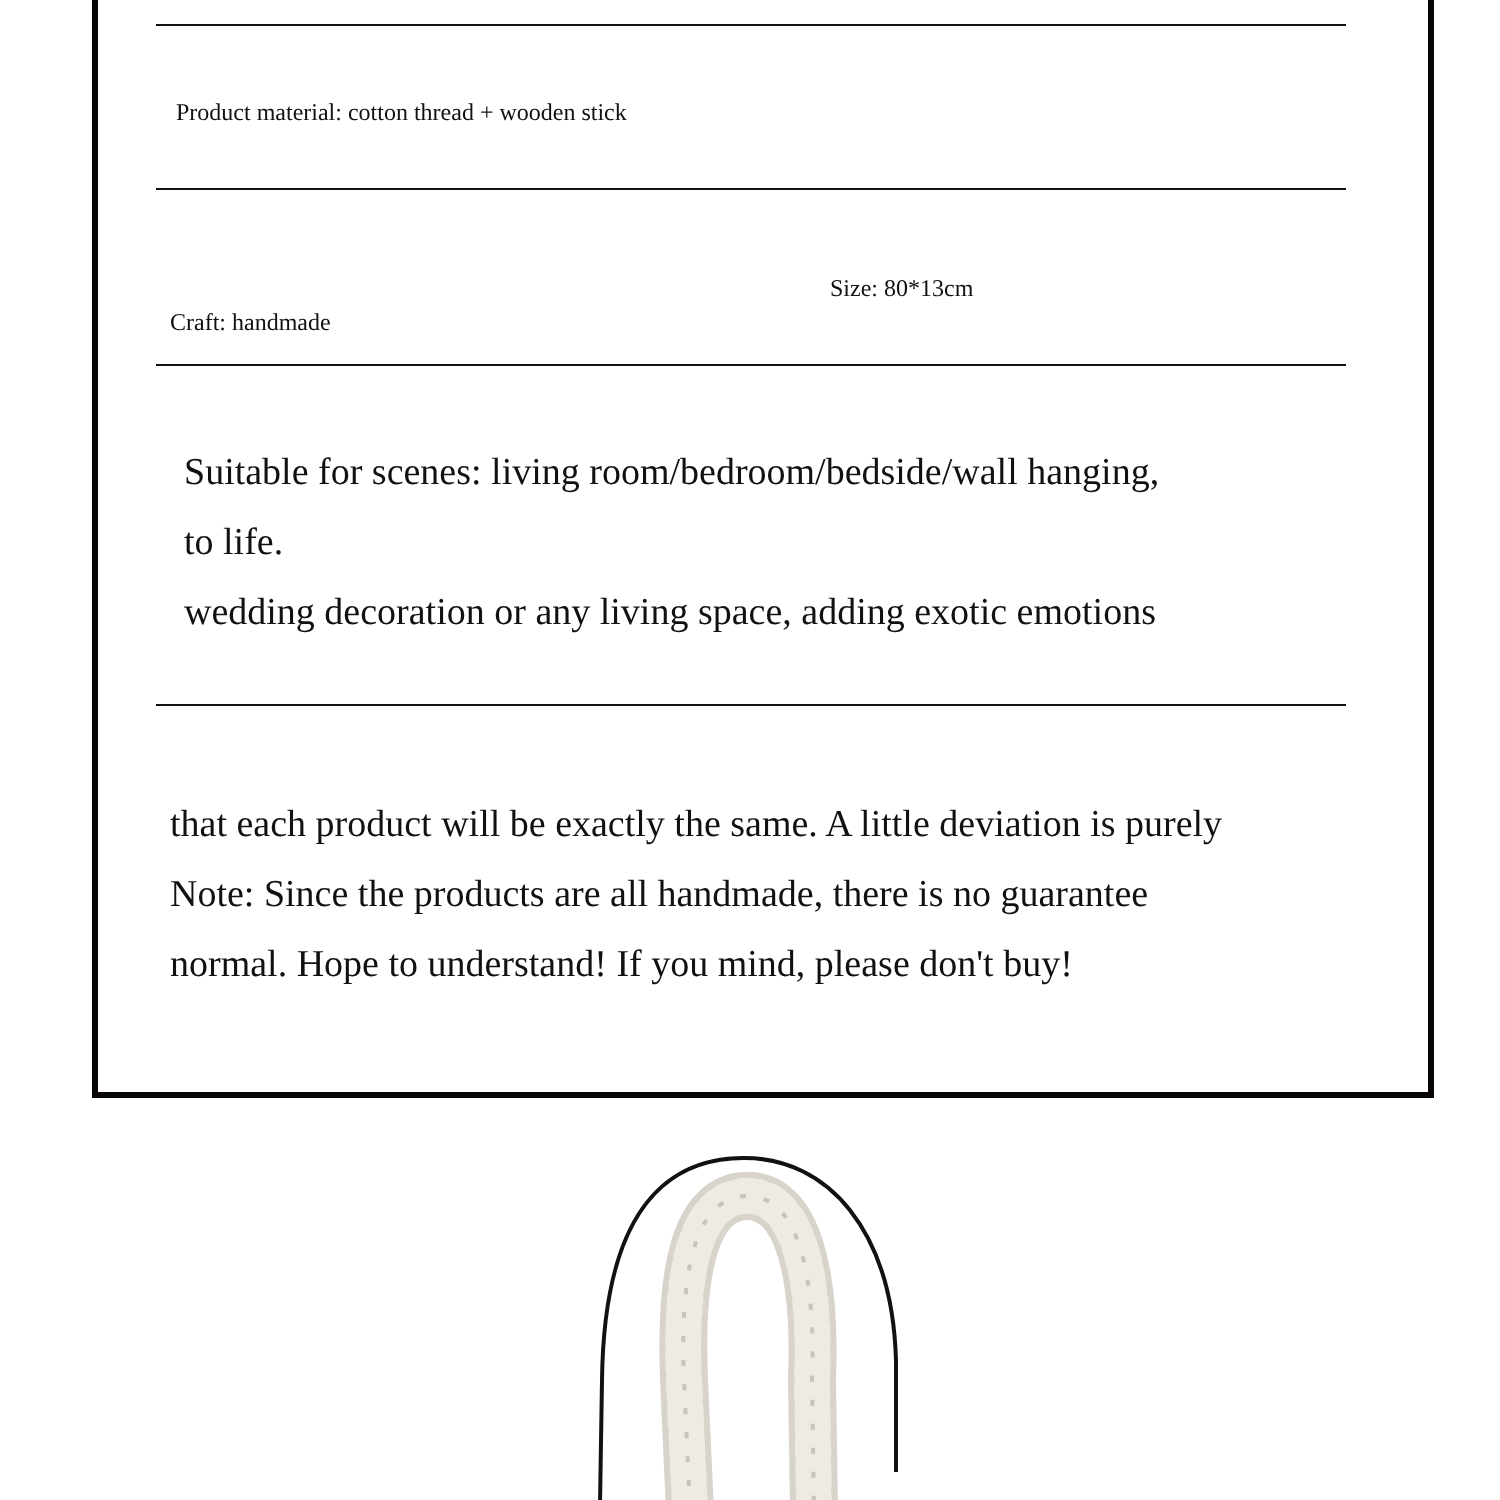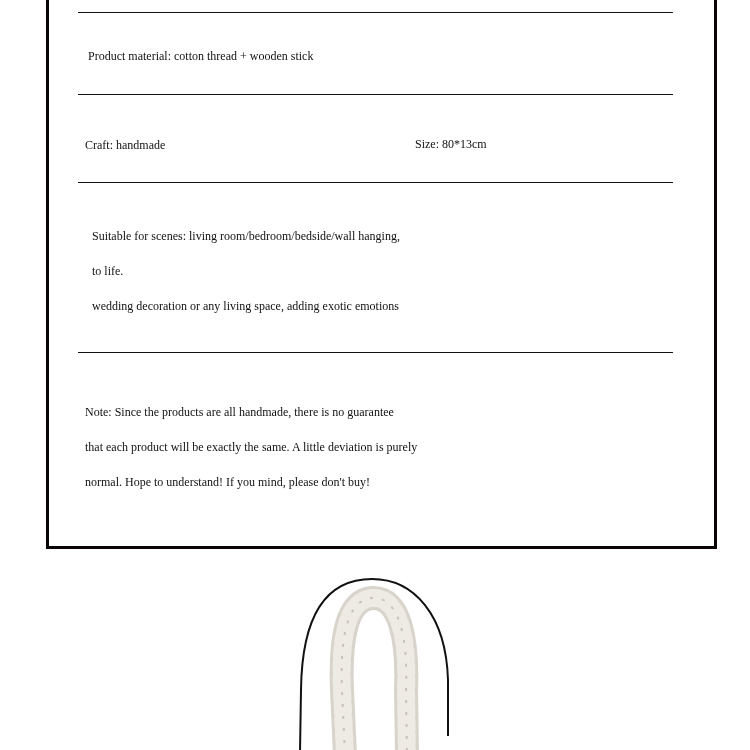--- a/index.html
+++ b/index.html
@@ -34,21 +34,21 @@
     }
     .text {
       position: absolute;
       font-size: 12px;
       line-height: 35px;
       white-space: nowrap;
       letter-spacing: 0;
     }
     .para {
       position: absolute;
-      font-size: 12px;
+      font-size: 19px;
       line-height: 35px;
     }
     .para div { white-space: nowrap; }
     .product-image {
       position: absolute;
       left: 290px;
       top: 570px;
       width: 180px;
       height: 180px;
     }
@@ -57,36 +57,36 @@
 <body>
 
 <div class="spec-box"></div>
 
 <div class="divider" style="top:12px;"></div>
 
 <div class="text" style="left:88px; top:39px;">Product material: cotton thread + wooden stick</div>
 
 <div class="divider" style="top:94px;"></div>
 
-<div class="text" style="left:85px; top:128px;">Craft: handmade</div>
+<div class="text" style="left:85px; top:144px;">Craft: handmade</div>
 <div class="text" style="left:415px; top:127px;">Size: 80*13cm</div>
 
 <div class="divider" style="top:182px;"></div>
 
 <div class="para" style="left:92px; top:219px;">
   <div>Suitable for scenes: living room/bedroom/bedside/wall hanging,</div>
   <div>to life.</div>
   <div>wedding decoration or any living space, adding exotic emotions</div>
 </div>
 
 <div class="divider" style="top:352px;"></div>
 
 <div class="para" style="left:85px; top:395px;">
+  <div>that each product will be exactly the same. A little deviation is purely</div>
   <div>Note: Since the products are all handmade, there is no guarantee</div>
-  <div>that each product will be exactly the same. A little deviation is purely</div>
   <div>normal. Hope to understand! If you mind, please don't buy!</div>
 </div>
 
 <svg class="product-image" viewBox="0 0 180 180" xmlns="http://www.w3.org/2000/svg">
   <path d="M 10 182 L 11 120 C 12 40 40 9 82 9 C 124 9 156 45 158 110 L 158 166" fill="none" stroke="#111111" stroke-width="2"></path>
   <path d="M 55 185 L 52 120 C 50 70 56 30 82 28 C 110 26 118 70 116 120 L 117 185" fill="none" stroke="#d9d4cb" stroke-width="24" stroke-linecap="round"></path>
   <path d="M 55 185 L 52 120 C 50 70 56 30 82 28 C 110 26 118 70 116 120 L 117 185" fill="none" stroke="#eeebe5" stroke-width="18" stroke-linecap="round" stroke-dasharray="9 5"></path>
   <path d="M 55 185 L 52 120 C 50 70 56 30 82 28 C 110 26 118 70 116 120 L 117 185" fill="none" stroke="#c9c3b8" stroke-width="2" stroke-dasharray="3 9"></path>
 </svg>
 

